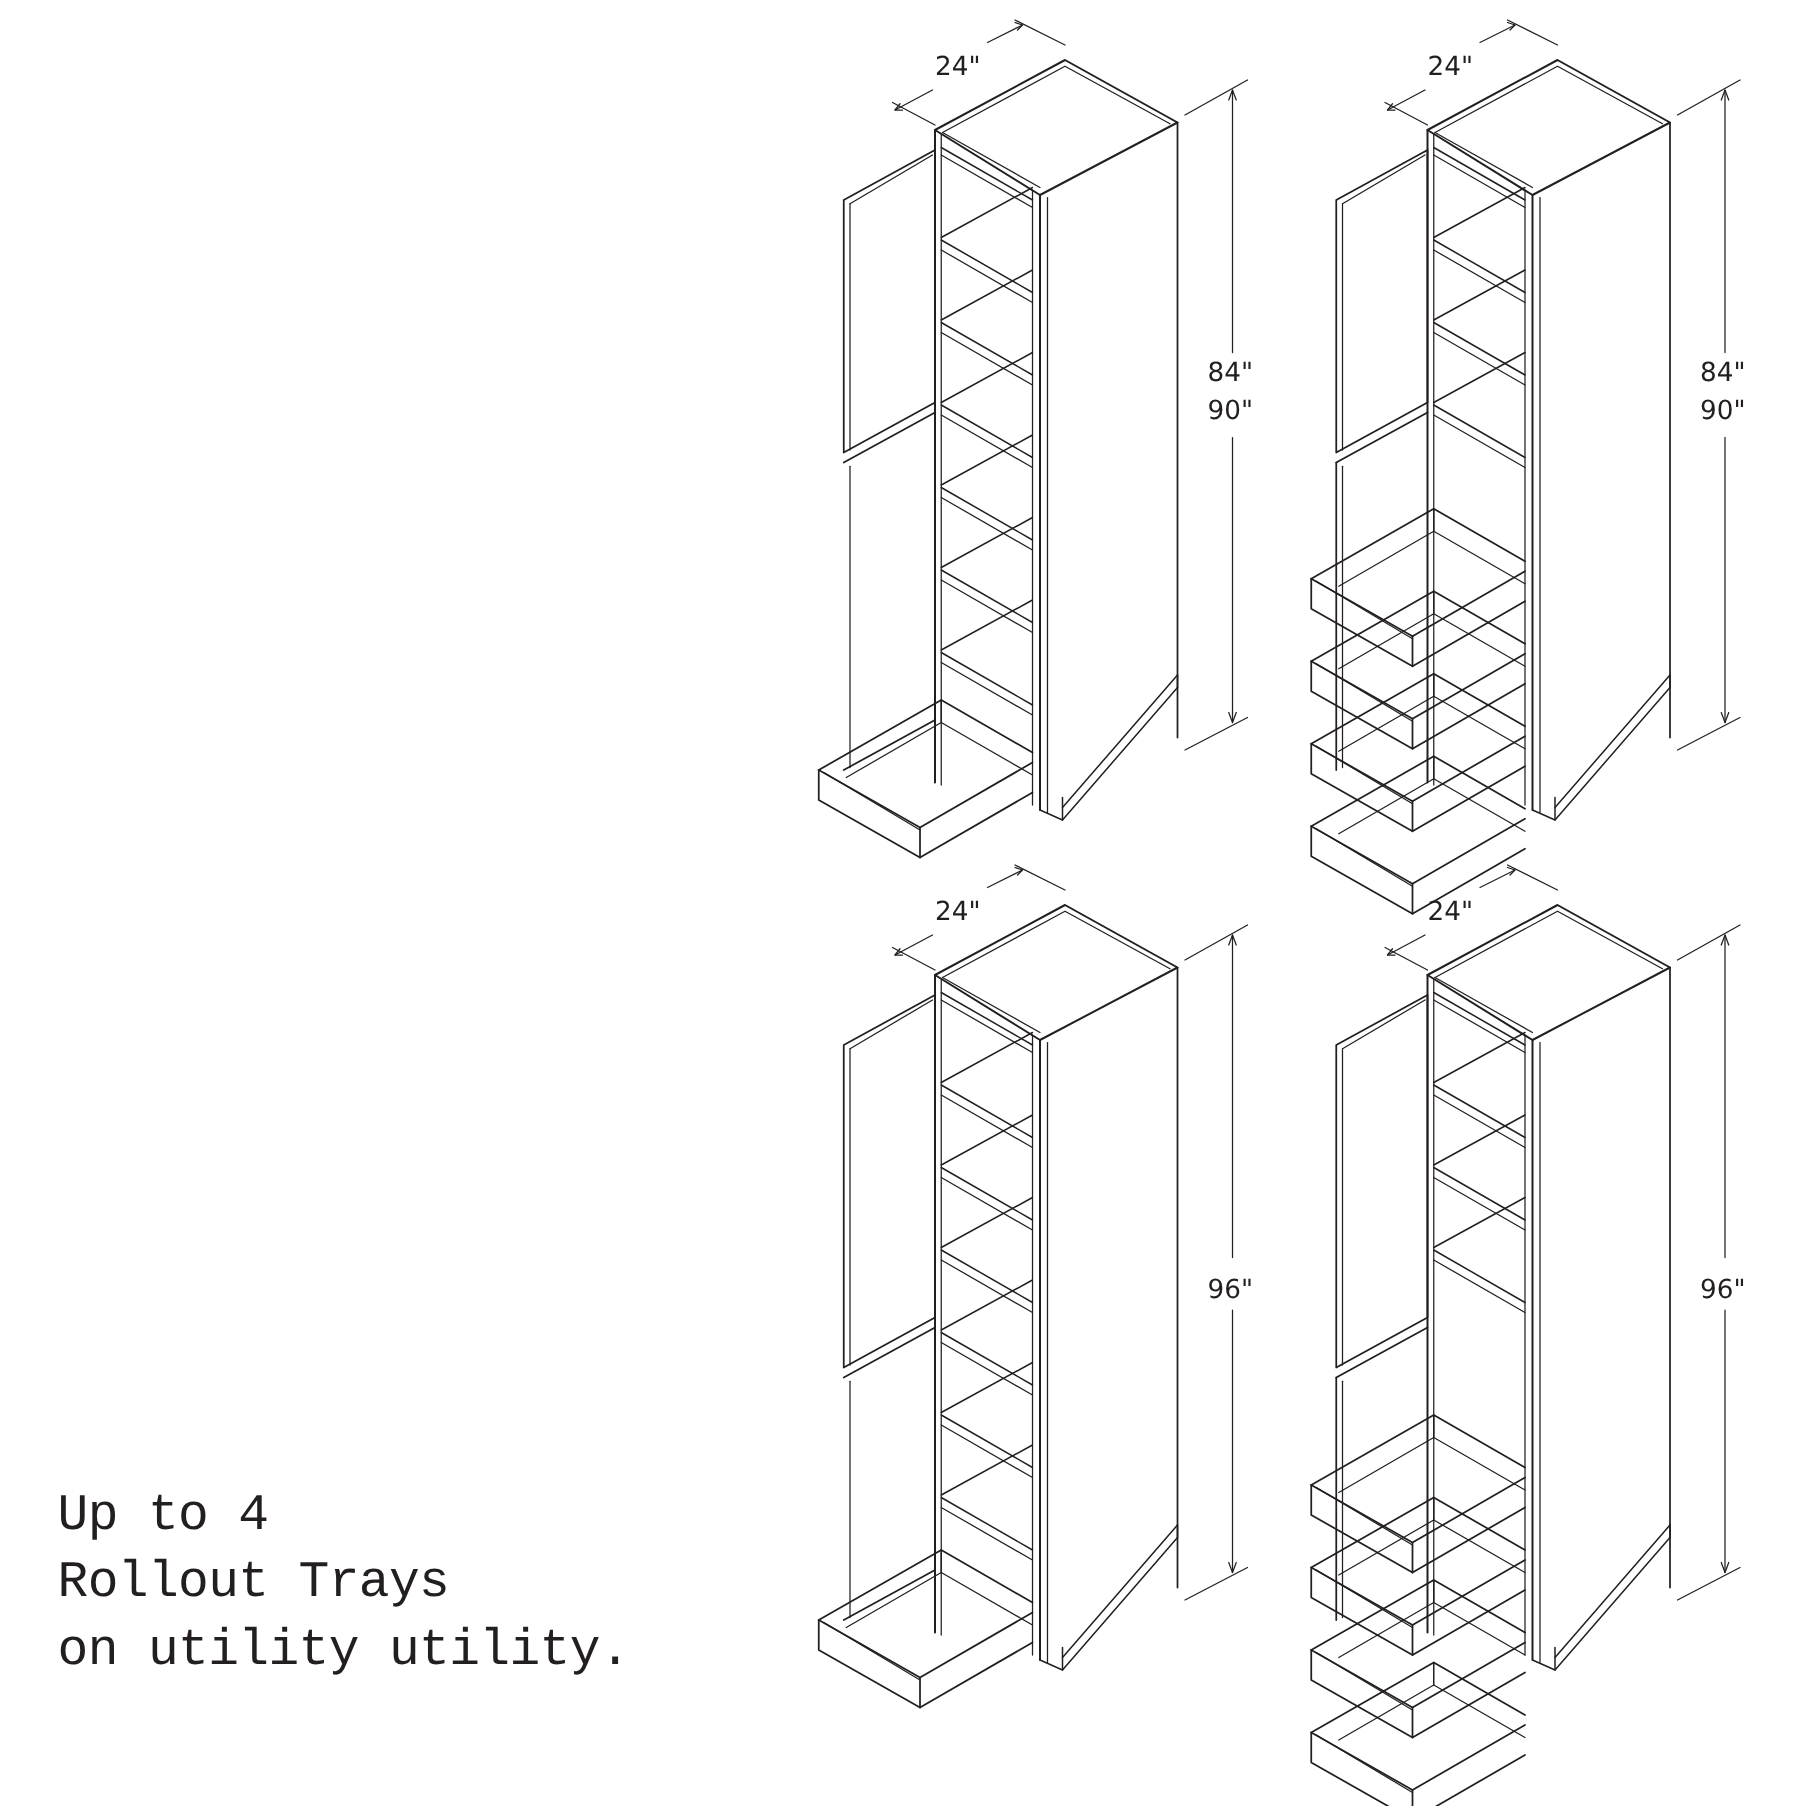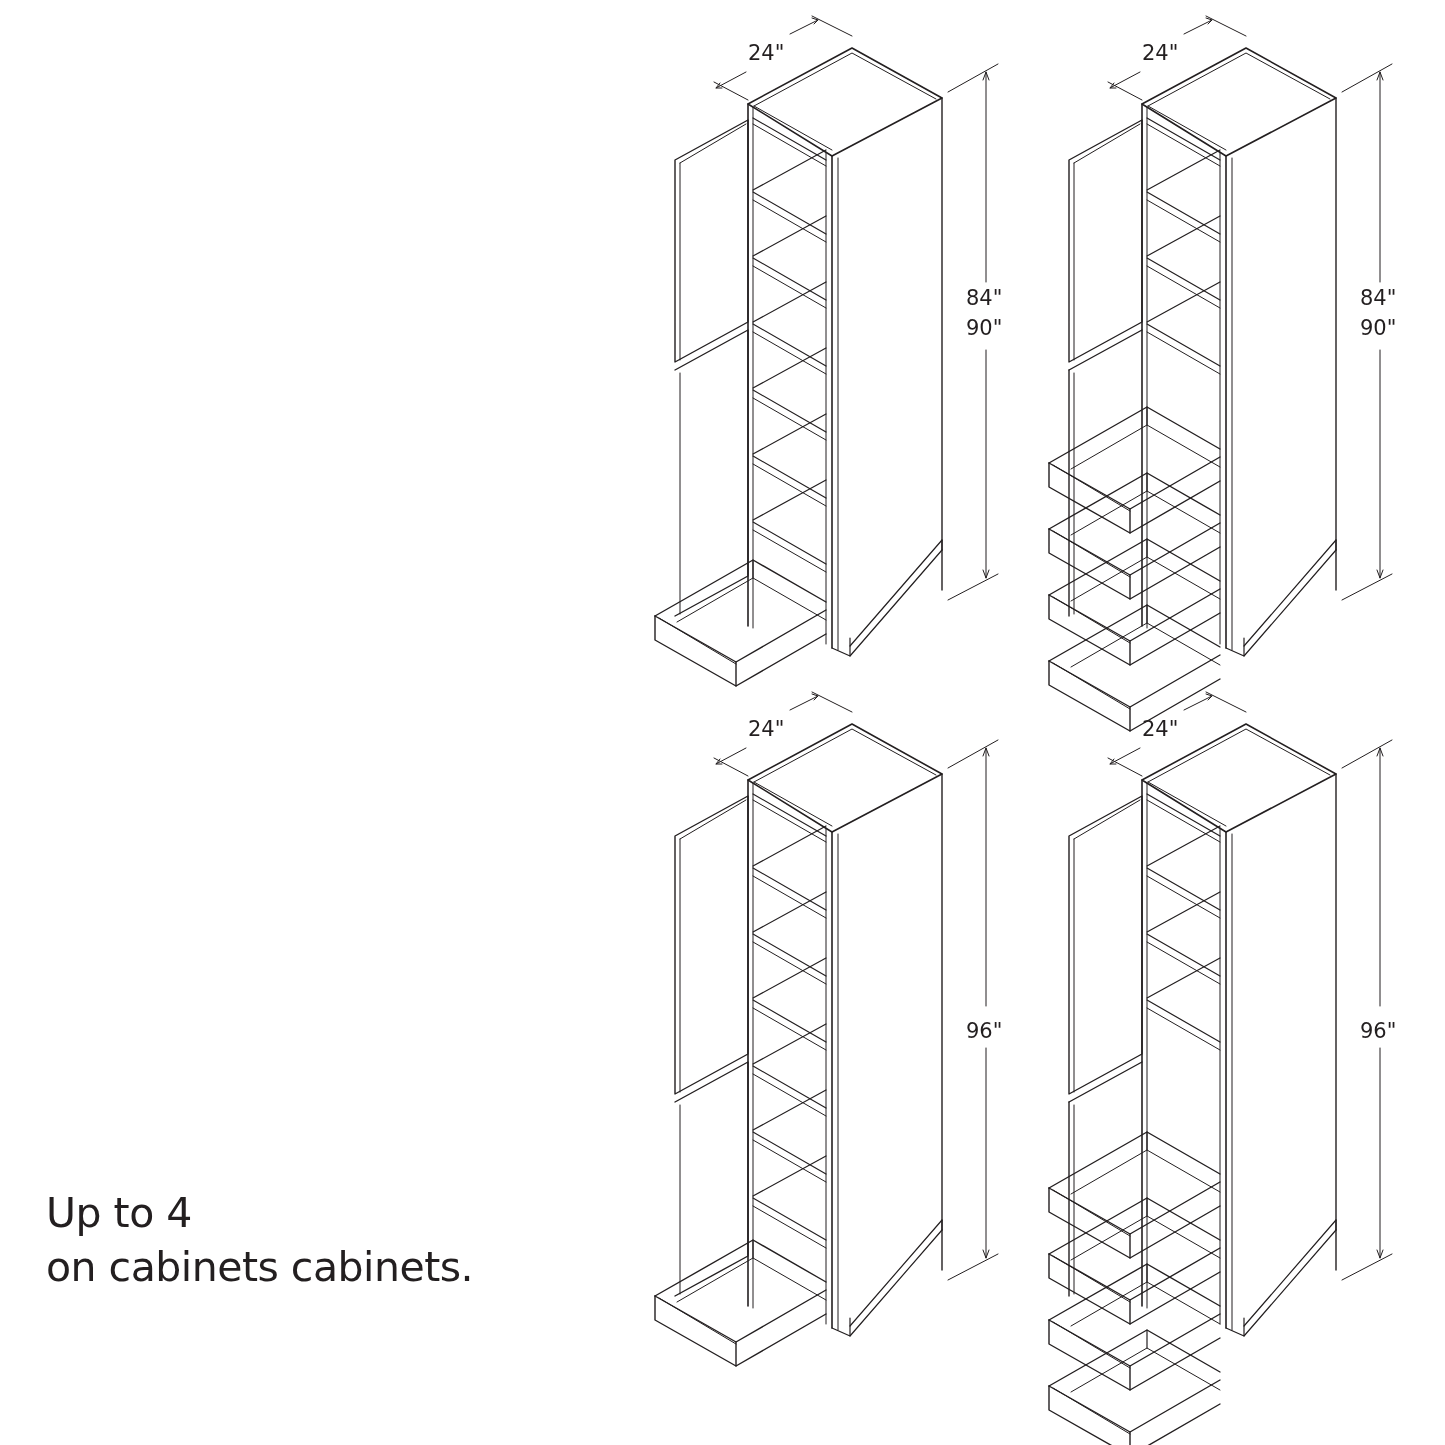--- a/index.html
+++ b/index.html
@@ -1,19 +1,19 @@
 <!DOCTYPE html>
 <html><head>
 <meta charset="utf-8">
 <style>
   html, body { margin: 0; padding: 0; background: #ffffff; }
   body { width: 1445px; height: 1445px; position: relative; overflow: hidden; font-family: "Liberation Sans", sans-serif; }
   #drawing { position: absolute; left: 0; top: 0; width: 1445px; height: 1445px; }
   .caption { position: absolute; left: 46px; top: 1186px; color: #231f20; font-size: 41px; line-height: 54px; font-family: "DejaVu Sans", sans-serif; letter-spacing: -0.5px; }
-  .caption div { white-space: nowrap; }
+  .caption div { white-space: nowrap; font-family: Liberation Mono, monospace; }
   .dim { position: absolute; font-family: "DejaVu Sans", sans-serif; font-size: 21px; color: #231f20; line-height: 30px; text-align: center; }
   svg line, svg polyline, svg polygon, svg path { stroke: #231f20; fill: none; stroke-linejoin: round; stroke-linecap: round; }
 </style>
 </head>
 <body>
 
 <svg id="drawing" xmlns="http://www.w3.org/2000/svg" viewBox="0 0 1445 1445">
     <g transform="translate(0,0)">
       <polygon points="748,104 852,48 942,98 832,156" stroke-width="1.6"></polygon>
       <polyline points="754,106 852,53 936,99" stroke-width="1"></polyline>
@@ -314,14 +314,15 @@
       <div>96"</div>
     </div>
     <div class="dim" style="left: 1142px; top: 714px;">24"</div>
     <div class="dim" style="left: 1360px; top: 1016px;">
       <div>96"</div>
     </div>
   </div>
 
 <div class="caption">
   <div>Up to 4</div>
-  <div>on cabinets cabinets.</div>
+  <div>Rollout Trays</div>
+  <div>on utility utility.</div>
 </div>
 
 </body></html>

